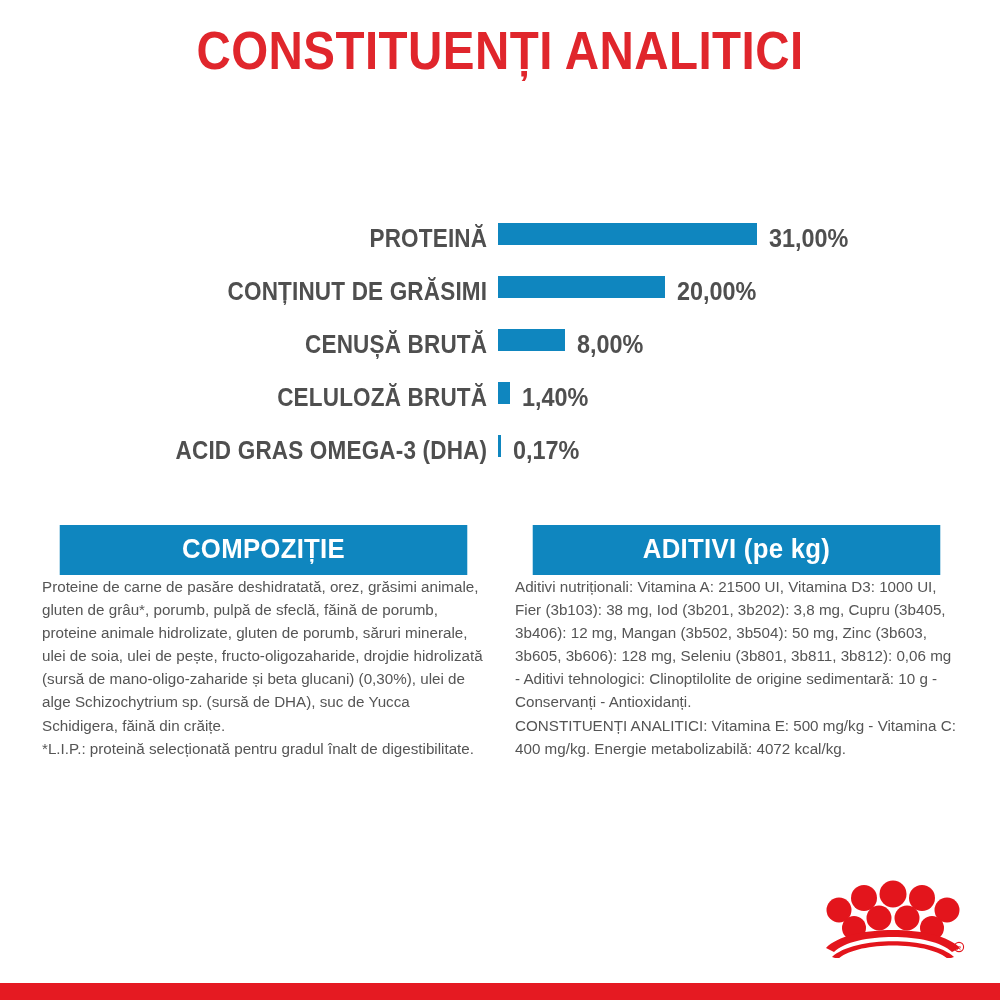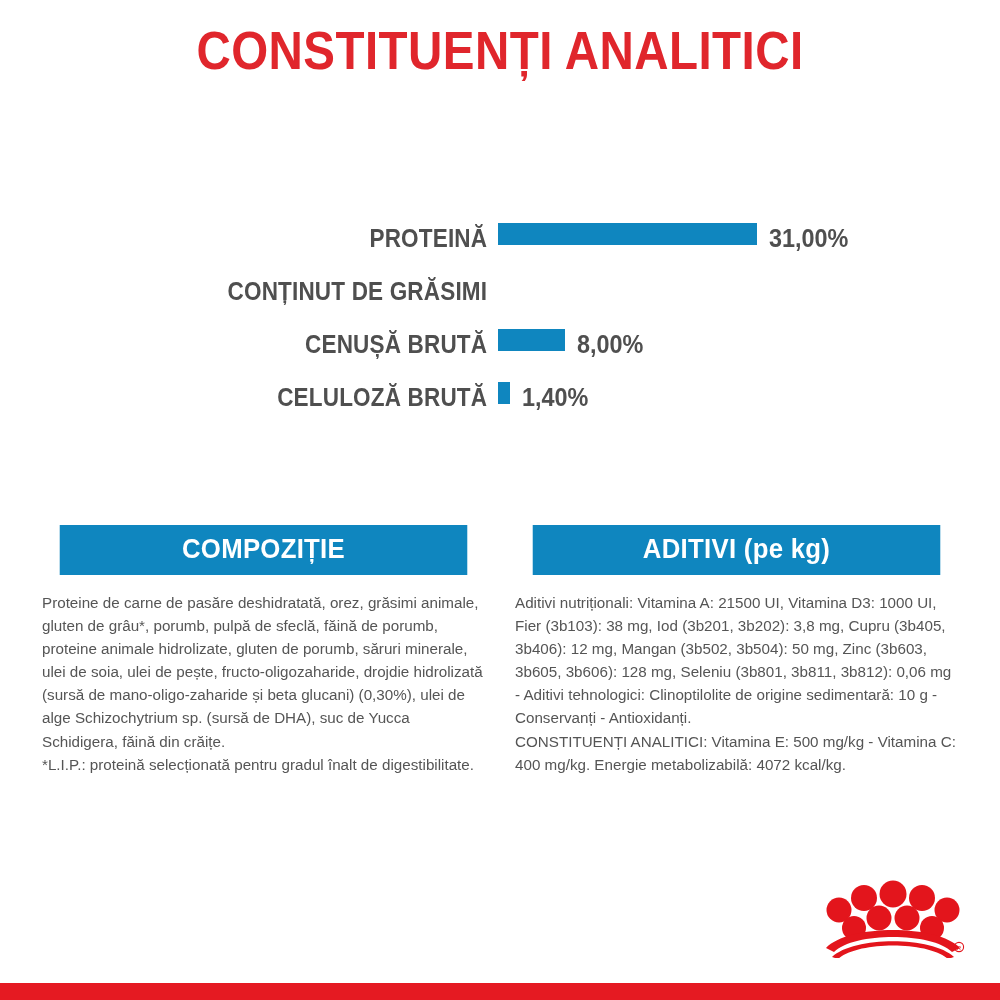--- a/index.html
+++ b/index.html
@@ -98,21 +98,21 @@
     text-align: center;
     font-family: "Liberation Sans Narrow", "Liberation Sans", sans-serif;
     font-weight: bold;
     font-size: 28px;
     letter-spacing: 0.3px;
     padding: 8px 0 10px 0;
     transform: scaleX(0.92);
     white-space: nowrap;
   }
   .panel-body {
-    margin-top: 16px;
+    margin-top: 0;
     color: #555555;
     font-family: "Liberation Sans", sans-serif;
     font-size: 15.2px;
     line-height: 1.52;
     white-space: pre-line;
     text-align: left;
   }
 
   
   .logo {
@@ -144,38 +144,49 @@
   <div class="chart-row">
     <div class="chart-label">PROTEINĂ</div>
     <div class="chart-bar-wrap">
       <div class="chart-bar" style="width:259px;"></div>
       <div class="chart-value">31,00%</div>
     </div>
   </div>
 
   <div class="chart-row">
     <div class="chart-label">CONȚINUT DE GRĂSIMI</div>
+    <div class="chart-bar-wrap">
+      <div class="chart-bar" style="width:167px;"></div>
+      <div class="chart-value">20,00%</div>
+    </div>
   </div>
 
   <div class="chart-row">
     <div class="chart-label">CENUȘĂ BRUTĂ</div>
     <div class="chart-bar-wrap">
       <div class="chart-bar" style="width:67px;"></div>
       <div class="chart-value">8,00%</div>
     </div>
   </div>
 
   <div class="chart-row">
     <div class="chart-label">CELULOZĂ BRUTĂ</div>
     <div class="chart-bar-wrap">
       <div class="chart-bar" style="width:12px;"></div>
       <div class="chart-value">1,40%</div>
     </div>
   </div>
 
+  <div class="chart-row">
+    <div class="chart-label">ACID GRAS OMEGA-3 (DHA)</div>
+    <div class="chart-bar-wrap">
+      <div class="chart-bar" style="width:3px;"></div>
+      <div class="chart-value">0,17%</div>
+    </div>
+  </div>
 
 </div>
 
 <div class="panels">
 
   <div class="panel">
     <div class="panel-header">COMPOZIȚIE</div>
     <div class="panel-body">Proteine de carne de pasăre deshidratată, orez, grăsimi animale, gluten de grâu*, porumb, pulpă de sfeclă, făină de porumb, proteine animale hidrolizate, gluten de porumb, săruri minerale, ulei de soia, ulei de pește, fructo-oligozaharide, drojdie hidrolizată (sursă de mano-oligo-zaharide și beta glucani) (0,30%), ulei de alge Schizochytrium sp. (sursă de DHA), suc de Yucca Schidigera, făină din crăițe.
 *L.I.P.: proteină selecționată pentru gradul înalt de digestibilitate.</div>
   </div>

